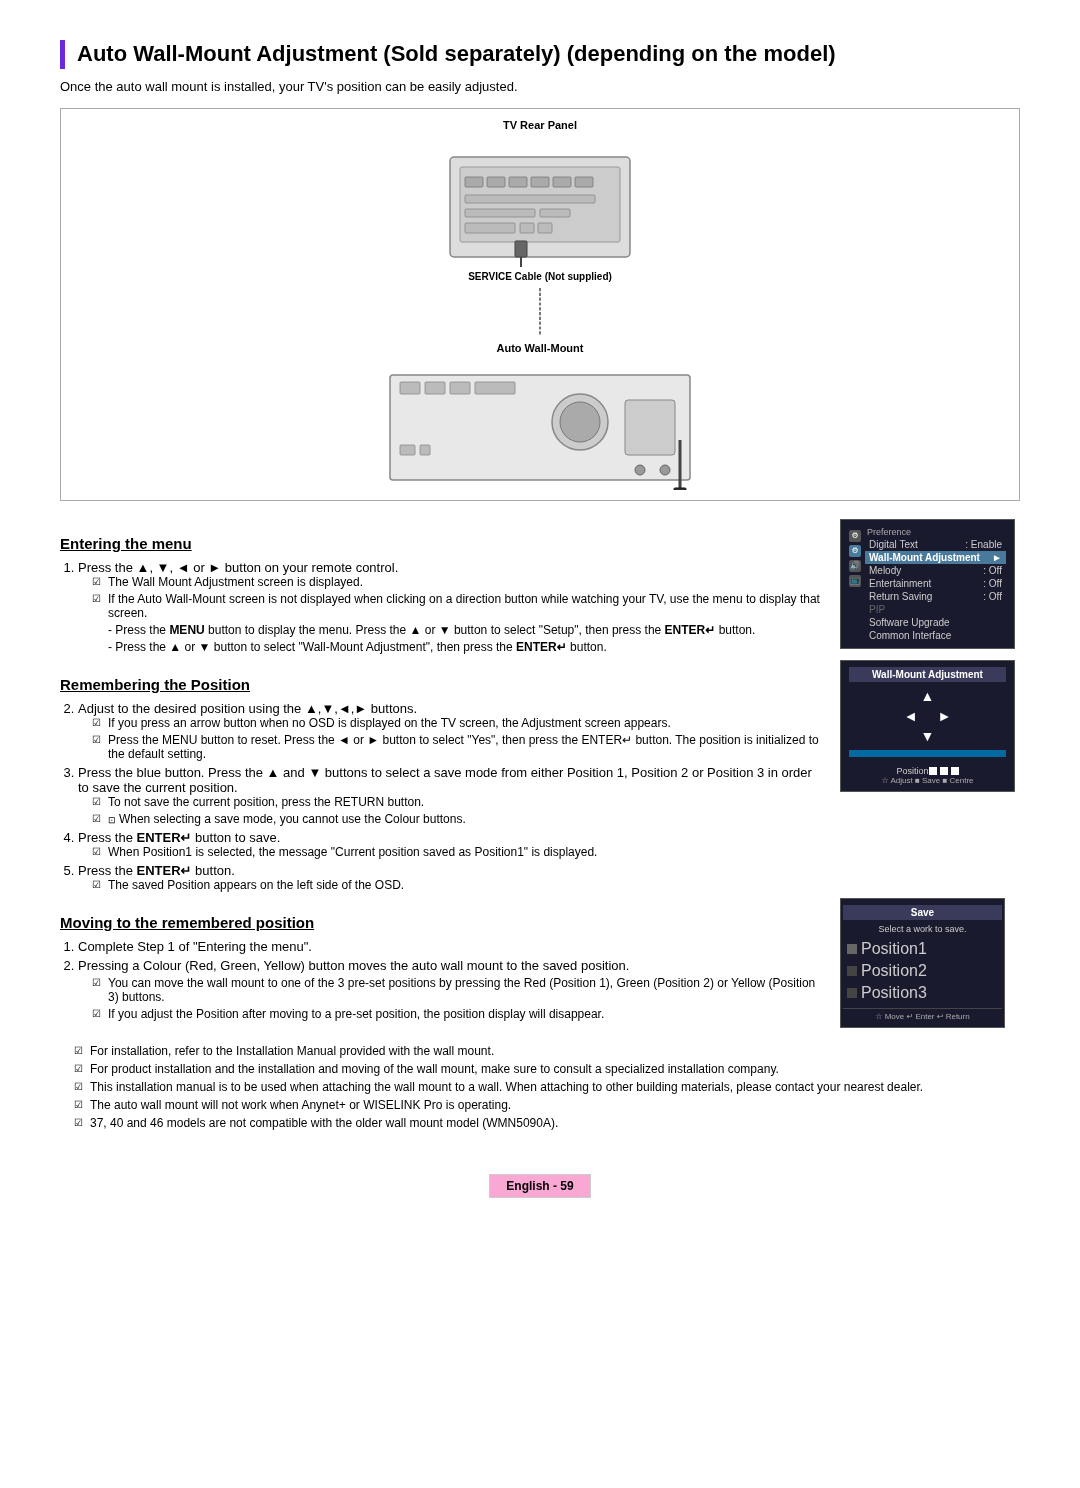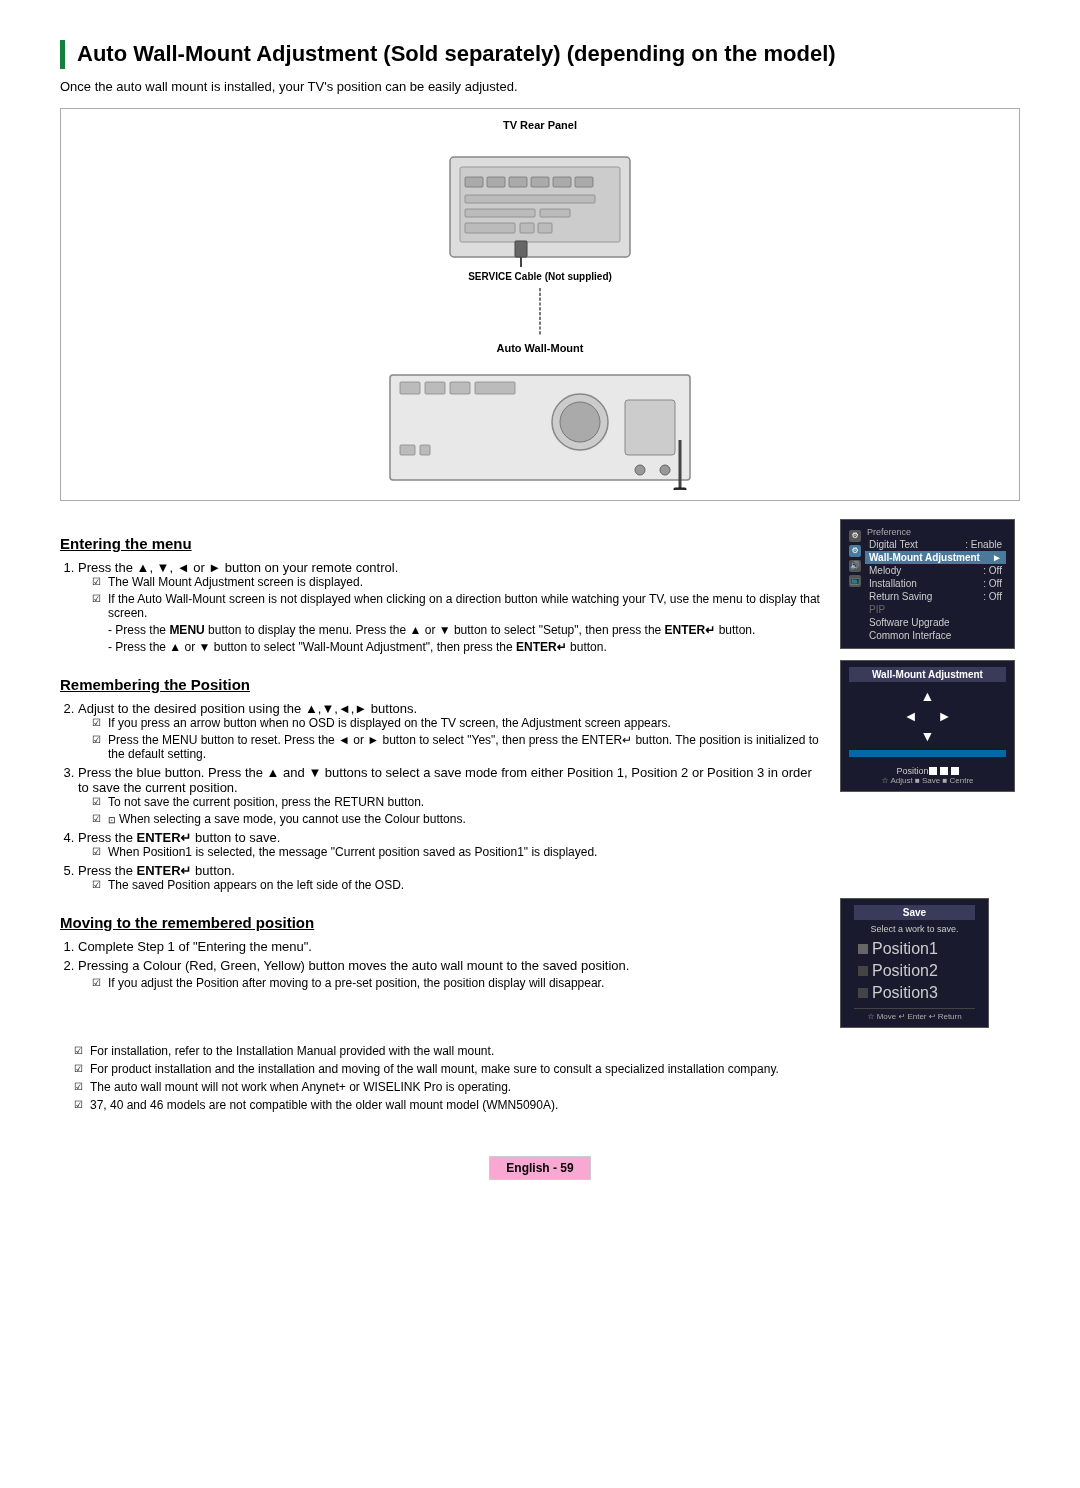--- a/index.html
+++ b/index.html
@@ -8,21 +8,21 @@
       font-size: 13px;
       background: #fff;
       color: #000;
       width: 1080px;
       min-height: 1488px;
       padding: 40px 60px;
     }
     .page-title {
       font-size: 22px;
       font-weight: bold;
-      border-left: 5px solid #15803d;
+      border-left: 5px solid #6d28d9;
       padding-left: 12px;
       margin-bottom: 10px;
       line-height: 1.3;
     }
     .subtitle {
       font-size: 13px;
       margin-bottom: 14px;
     }
     .diagram-box {
       border: 1px solid #aaa;
@@ -227,22 +227,22 @@
       color: #aaa;
       text-align: center;
     }
 
     
     .save-box {
       border: 1px solid #555;
       background: #1a1a2e;
       color: #fff;
       font-size: 10px;
-      padding: 6px 13px;
-      width: 149px;
+      padding: 6px 2px;
+      width: 165px;
     }
     .save-title {
       font-size: 10px;
       font-weight: bold;
       color: #fff;
       text-align: center;
       background: #3a3a5a;
       padding: 2px 4px;
       margin-bottom: 4px;
     }
@@ -404,21 +404,21 @@
           </div>
           <div class="osd-row highlighted">
             <span>Wall-Mount Adjustment</span>
               <span>►</span>
           </div>
           <div class="osd-row">
             <span>Melody</span>
               <span>: Off</span>
           </div>
           <div class="osd-row">
-            <span>Installation</span>
+            <span>Entertainment</span>
               <span>: Off</span>
           </div>
           <div class="osd-row">
             <span>Return Saving</span>
               <span>: Off</span>
           </div>
           <div class="osd-row">
             <span style="color:#666;">PIP</span>
               <span></span>
           </div>
@@ -498,20 +498,21 @@
     </div>
   </div>
 </div>
 
 <div class="content-layout">
   <div class="content-text">
     <div class="section-title">Moving to the remembered position</div>
     <ol>
       <li>Complete Step 1 of "Entering the menu".</li>
       <li>Pressing a Colour (Red, Green, Yellow) button moves the auto wall mount to the saved position.<ul class="notes" style="margin-top:3px;">
+            <li>You can move the wall mount to one of the 3 pre-set positions by pressing the Red (Position 1), Green (Position 2) or Yellow (Position 3) buttons.</li>
             <li>If you adjust the Position after moving to a pre-set position, the position display will disappear.</li>
           </ul></li>
     </ol>
   </div>
   <div class="content-screenshot">
 
     <div class="save-box">
       <div class="save-title">Save</div>
       <div class="save-subtitle">Select a work to save.</div>
       <div class="save-item">
@@ -528,20 +529,21 @@
       </div>
       <div class="save-hints">☆ Move    ↵ Enter    ↩ Return</div>
     </div>
   </div>
 </div>
 
 <div class="bottom-notes">
   <ul class="notes">
     <li>For installation, refer to the Installation Manual provided with the wall mount.</li>
     <li>For product installation and the installation and moving of the wall mount, make sure to consult a specialized installation company.</li>
+    <li>This installation manual is to be used when attaching the wall mount to a wall. When attaching to other building materials, please contact your nearest dealer.</li>
     <li>The auto wall mount will not work when Anynet+ or WISELINK Pro is operating.</li>
     <li>37, 40 and 46 models are not compatible with the older wall mount model (WMN5090A).</li>
   </ul>
 </div>
 
 <div class="footer-wrap">
   <div class="footer">English - 59</div>
 </div>
 
 </body></html>

